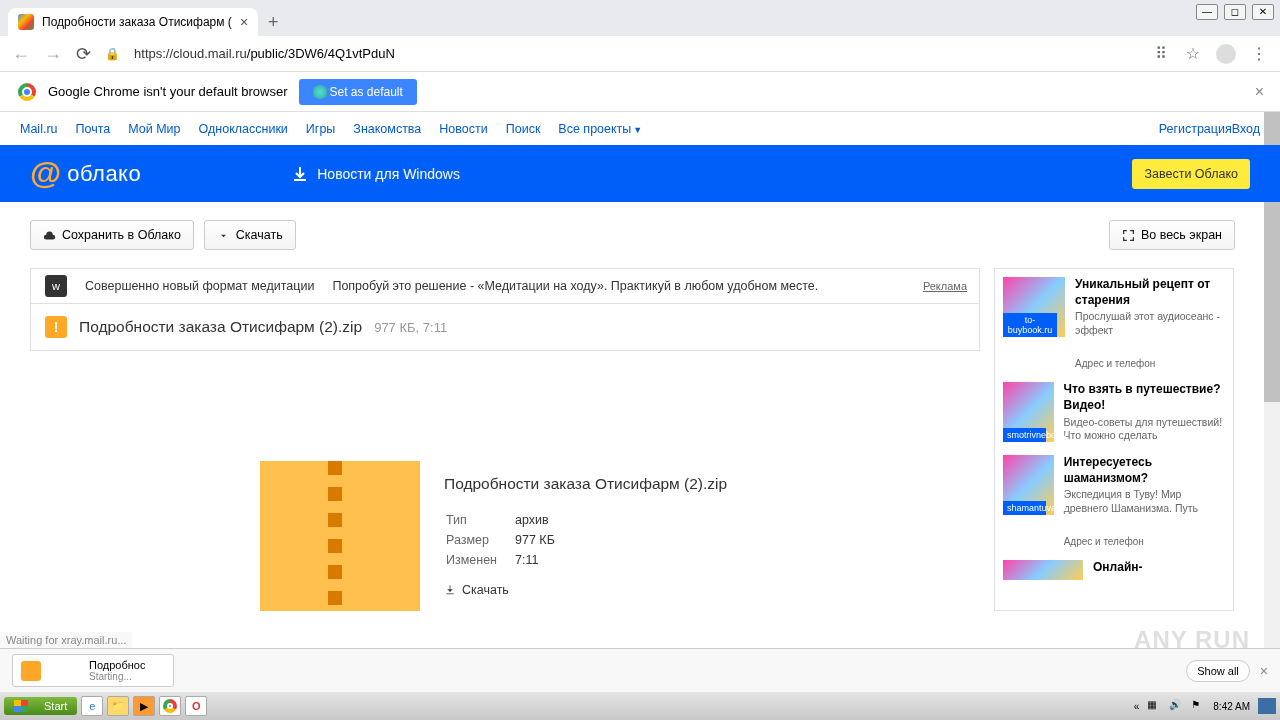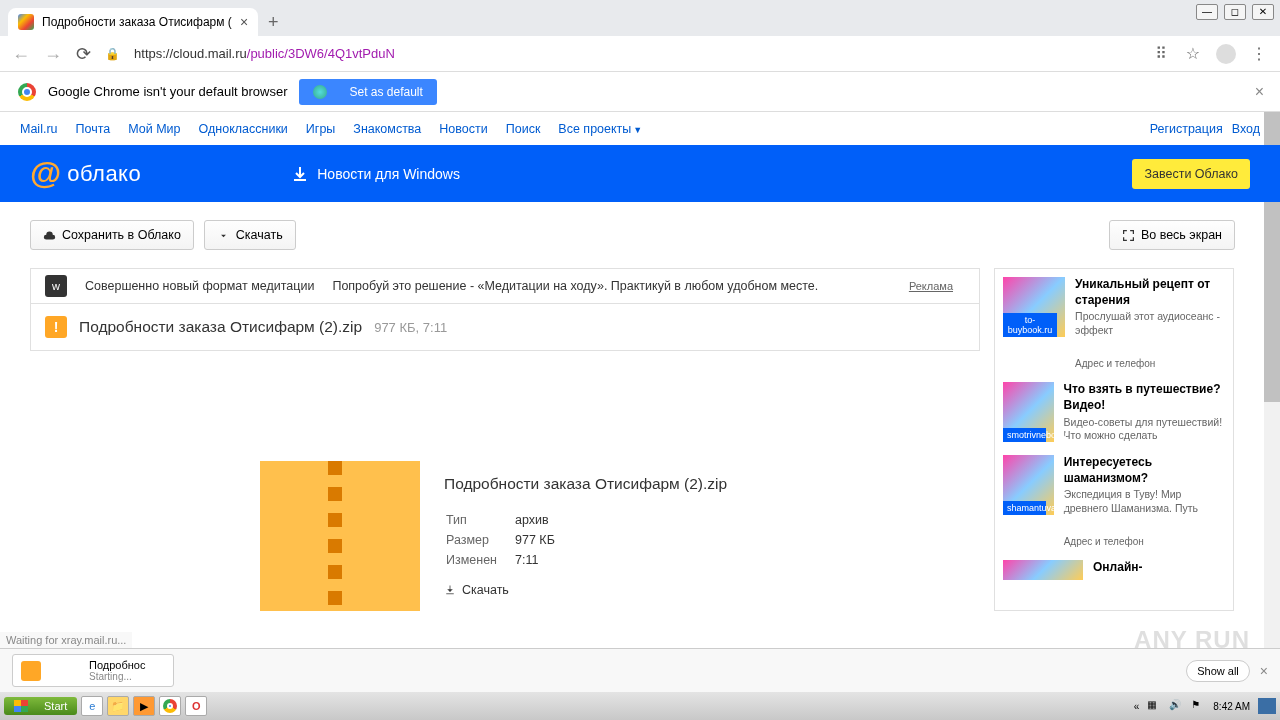--- a/index.html
+++ b/index.html
@@ -13,37 +13,37 @@
 .new-tab { margin-top:12px; margin-left:10px; font-size:18px; color:#666; }
 .win-controls { position:absolute; right:6px; top:4px; display:flex; gap:6px; }
 .win-btn { width:22px; height:16px; border:1px solid #888; background:#f5f5f5; font-size:10px; text-align:center; line-height:14px; border-radius:2px; }
 
 
 .addr-bar { height:36px; display:flex; align-items:center; padding:0 12px; gap:14px; border-bottom:1px solid #ddd; }
 .nav-btn { color:#aaa; font-size:18px; }
 .nav-btn.active { color:#555; }
 .lock { color:#777; font-size:12px; }
 .url { font-size:13px; color:#333; flex:1; }
-.url .path { color:#a21caf; }
+.url .path { color:#000000; }
 .ab-icon { width:18px; height:18px; color:#666; display:flex; align-items:center; justify-content:center; }
 .ab-icon.avatar { width:20px; height:20px; border-radius:50%; background:#ddd; }
 
 
 .infobar { height:40px; border-bottom:1px solid #ddd; display:flex; align-items:center; padding:0 18px; gap:12px; font-size:13px; position:relative; }
 .chrome-icon { width:18px; height:18px; border-radius:50%; background:conic-gradient(#ea4335 0 120deg,#fbbc05 120deg 240deg,#34a853 240deg 360deg); position:relative; }
 .chrome-icon::after { content:""; position:absolute; inset:4px; border-radius:50%; background:#4285f4; border:2px solid #fff; }
-.set-default { background:#3b86ff; color:#fff; border-radius:3px; padding:6px 14px; font-size:12px; display:flex; align-items:center; gap:22px; }
+.set-default { background:#3b86ff; color:#fff; border-radius:3px; padding:6px 14px; font-size:12px; display:flex; align-items:center; gap:2px; }
 .set-default .globe { width:14px; height:14px; border-radius:50%; background:radial-gradient(circle,#5dd,#3a8); }
 .infobar-x { position:absolute; right:16px; color:#888; font-size:16px; }
 
 
 .portal { height:33px; display:flex; align-items:center; padding:0 20px; gap:18px; font-size:12.5px; position:relative; background:#fff; }
 .portal a { color:#005bd1; text-decoration:none; cursor:pointer; }
 .portal .drop { font-size:9px; color:#005bd1; margin-left:2px; }
-.portal-right { position:absolute; right:20px; display:flex; gap:9px; }
+.portal-right { position:absolute; right:20px; display:flex; gap:0; }
 .scrollbar-v { position:absolute; right:0; top:112px; width:16px; height:536px; background:#f1f1f1; }
 .scrollbar-v .thumb { width:100%; height:290px; background:#c1c1c1; }
 
 
 .blue-hdr { height:57px; background:#005ff9; display:flex; align-items:center; padding:0 30px; gap:40px; position:relative; }
 .logo { display:flex; align-items:center; gap:6px; }
 .logo-at { color:#ffa930; font-size:32px; font-weight:bold; }
 .logo-text { color:#fff; font-size:22px; font-weight:400; letter-spacing:.5px; }
 .dl-link { color:#fff; font-size:14px; display:flex; align-items:center; gap:8px; margin-left:110px; }
 .dl-link svg { width:18px; height:18px; fill:none; stroke:#fff; stroke-width:2; }
@@ -53,21 +53,21 @@
 .actions { padding:18px 30px; display:flex; gap:10px; position:relative; }
 .gbtn { border:1px solid #ccc; background:linear-gradient(#fefefe,#f4f4f4); border-radius:3px; padding:7px 12px; font-size:12.5px; display:flex; align-items:center; gap:6px; cursor:pointer; }
 .gbtn svg { width:13px; height:13px; }
 .fullscreen-btn { position:absolute; right:45px; }
 
 
 .content { padding:0 30px; display:flex; gap:14px; }
 .left-col { flex:1; max-width:950px; }
 .ad-strip { border:1px solid #e0e0e0; height:36px; display:flex; align-items:center; padding:0 14px; gap:18px; font-size:12.5px; color:#333; position:relative; }
 .ad-strip .ad-ic { width:22px; height:22px; background:#333; color:#fff; font-size:11px; display:flex; align-items:center; justify-content:center; border-radius:3px; }
-.ad-strip .ad-label { position:absolute; right:26px; font-size:11px; text-decoration:underline; color:#666; }
+.ad-strip .ad-label { position:absolute; right:12px; font-size:11px; text-decoration:underline; color:#666; }
 .file-row { border:1px solid #e0e0e0; border-top:none; display:flex; align-items:center; padding:12px 14px; gap:12px; }
 .file-ic { width:22px; height:22px; background:#ffa726; display:flex; align-items:center; justify-content:center; color:#fff; font-weight:bold; border-radius:3px; font-size:14px; }
 .file-name { font-size:15.5px; color:#333; font-weight:500; }
 .file-meta { font-size:13px; color:#999; }
 
 
 .preview { margin-top:110px; display:flex; align-items:center; gap:24px; padding-left:230px; }
 .zip-big { width:160px; height:150px; background:#ffc04d; position:relative; }
 .zip-big::before { content:""; position:absolute; left:68px; top:0; width:14px; height:100%; background:repeating-linear-gradient(to bottom,#d97a00 0 14px,#ffc04d 14px 26px); }
 .details { font-size:13.5px; color:#333; }

